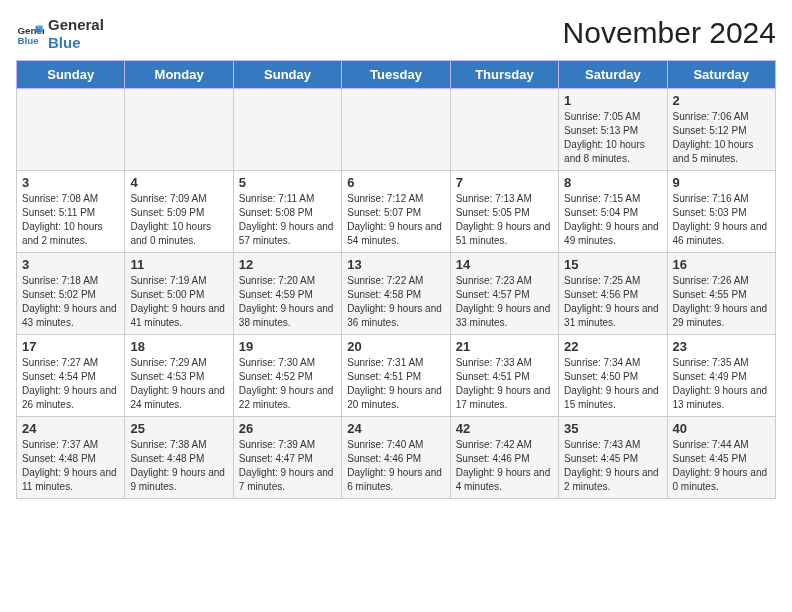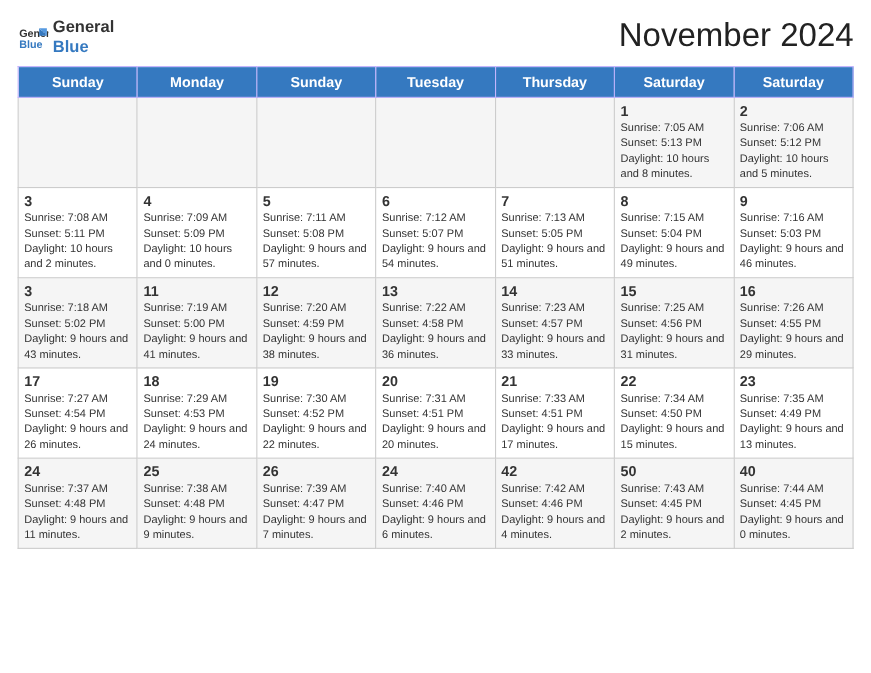--- a/index.html
+++ b/index.html
@@ -235,21 +235,21 @@
         </td>
         <td>
           <span class="day-num">24</span>
           <div class="day-info">Sunrise: 7:40 AM<br>Sunset: 4:46 PM<br>Daylight: 9 hours and 6 minutes.</div>
         </td>
         <td>
           <span class="day-num">42</span>
           <div class="day-info">Sunrise: 7:42 AM<br>Sunset: 4:46 PM<br>Daylight: 9 hours and 4 minutes.</div>
         </td>
         <td>
-          <span class="day-num">50</span>
+          <span class="day-num">35</span>
           <div class="day-info">Sunrise: 7:43 AM<br>Sunset: 4:45 PM<br>Daylight: 9 hours and 2 minutes.</div>
         </td>
         <td>
           <span class="day-num">40</span>
           <div class="day-info">Sunrise: 7:44 AM<br>Sunset: 4:45 PM<br>Daylight: 9 hours and 0 minutes.</div>
         </td>
       </tr>
     </tbody>
 </table>
 

